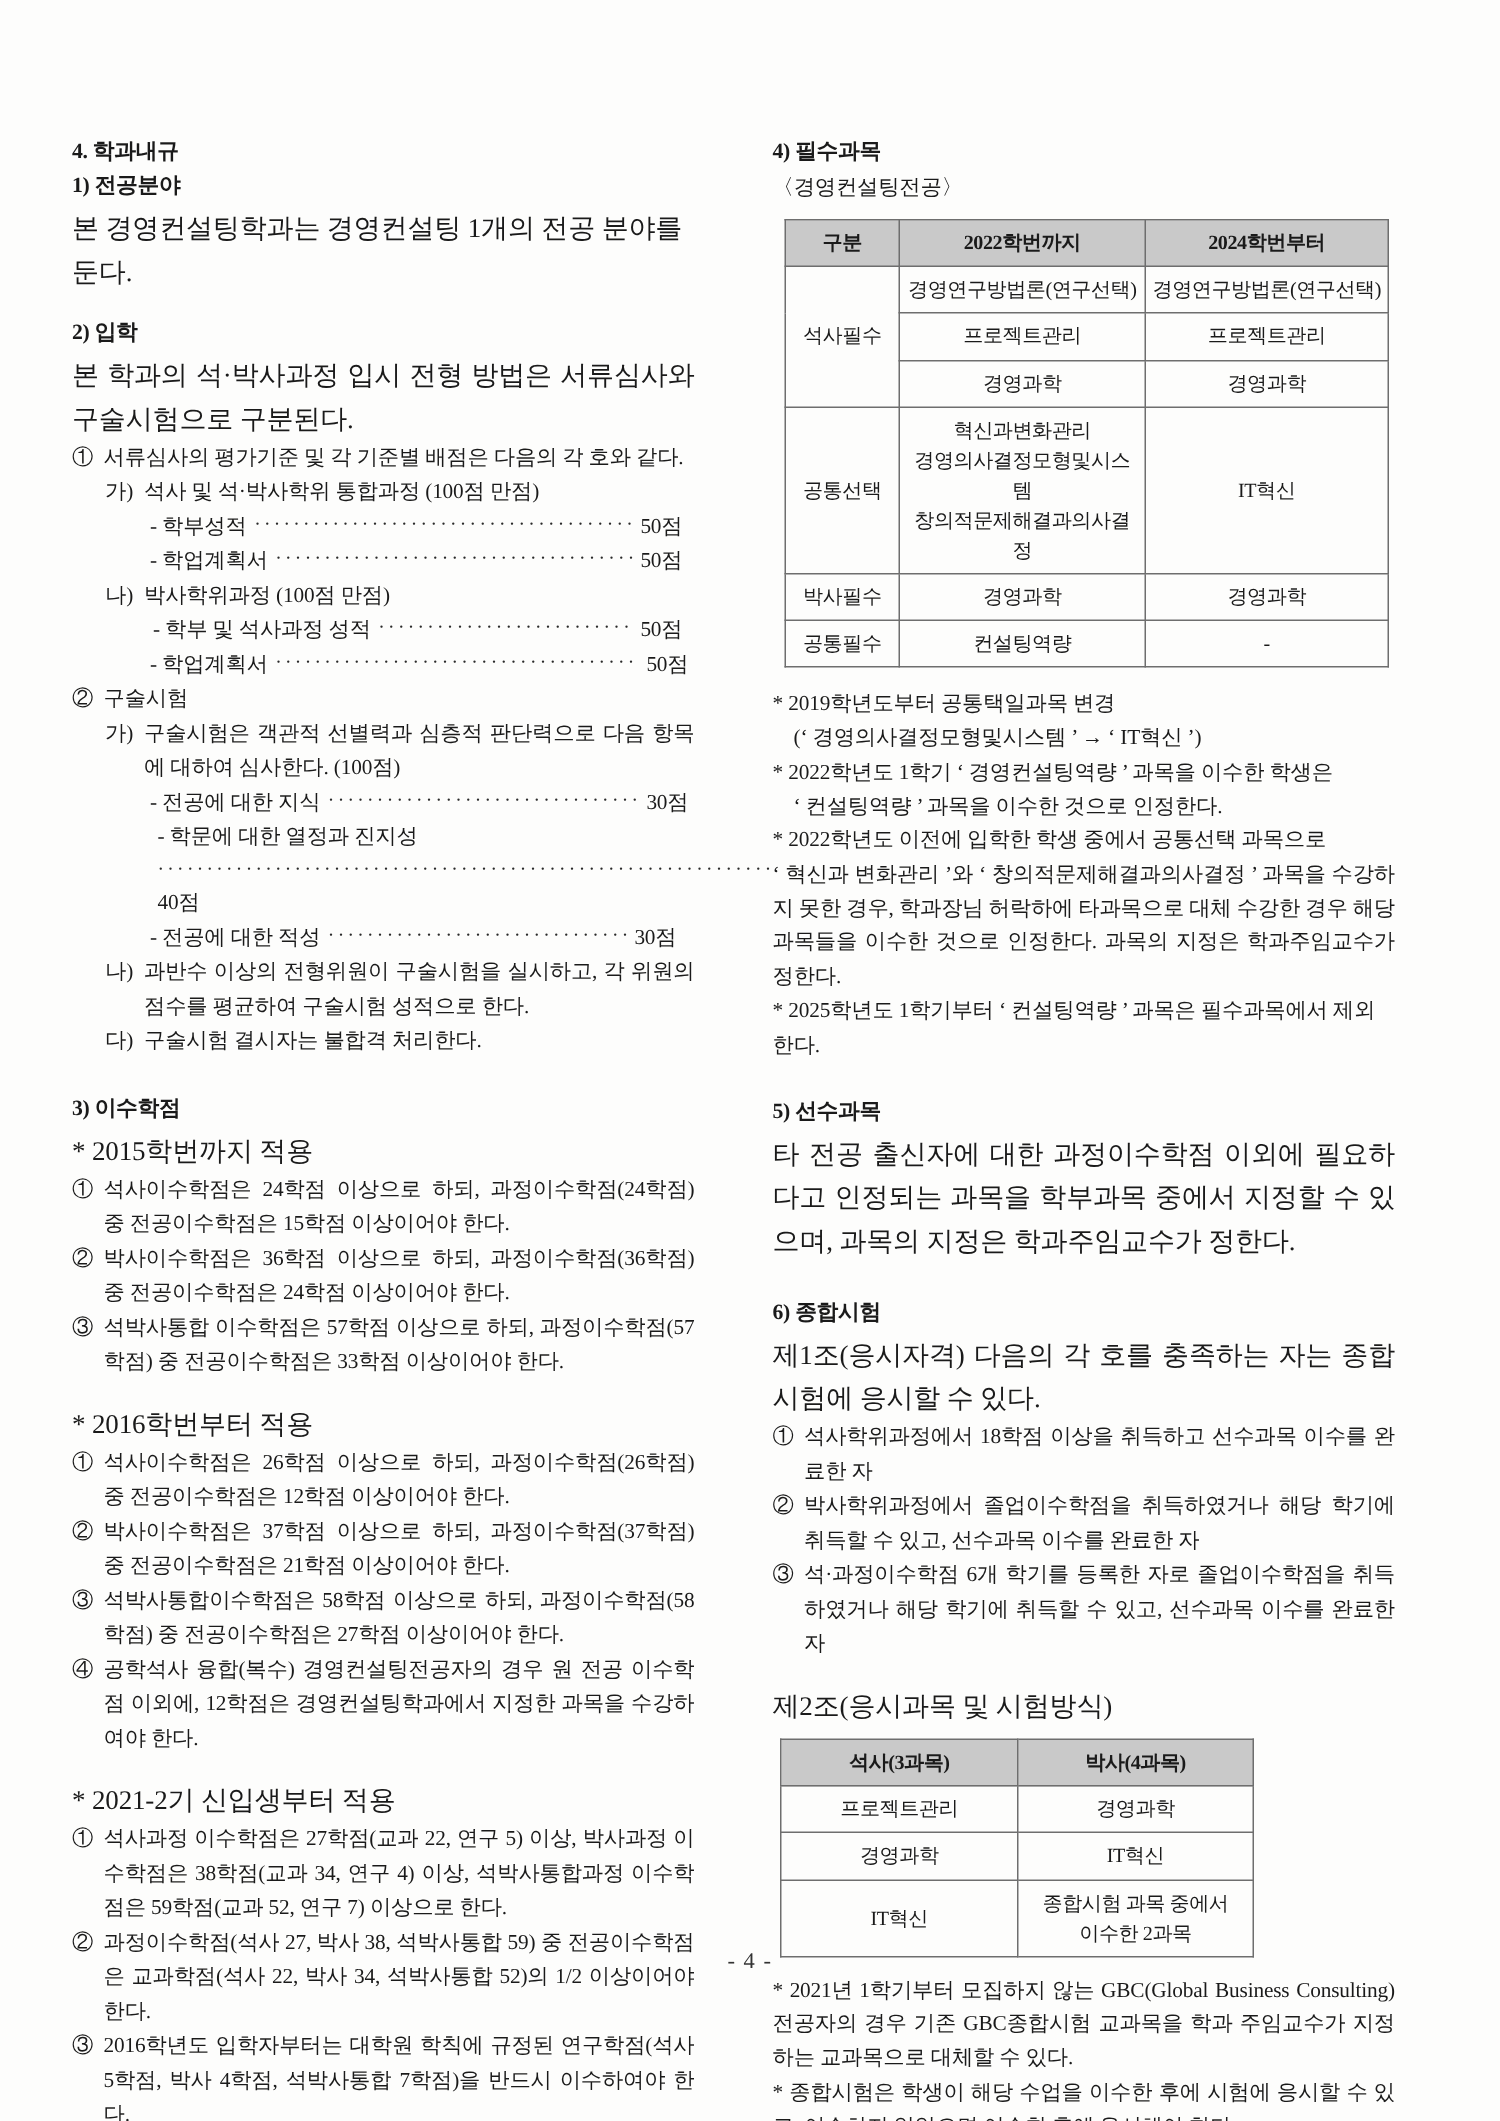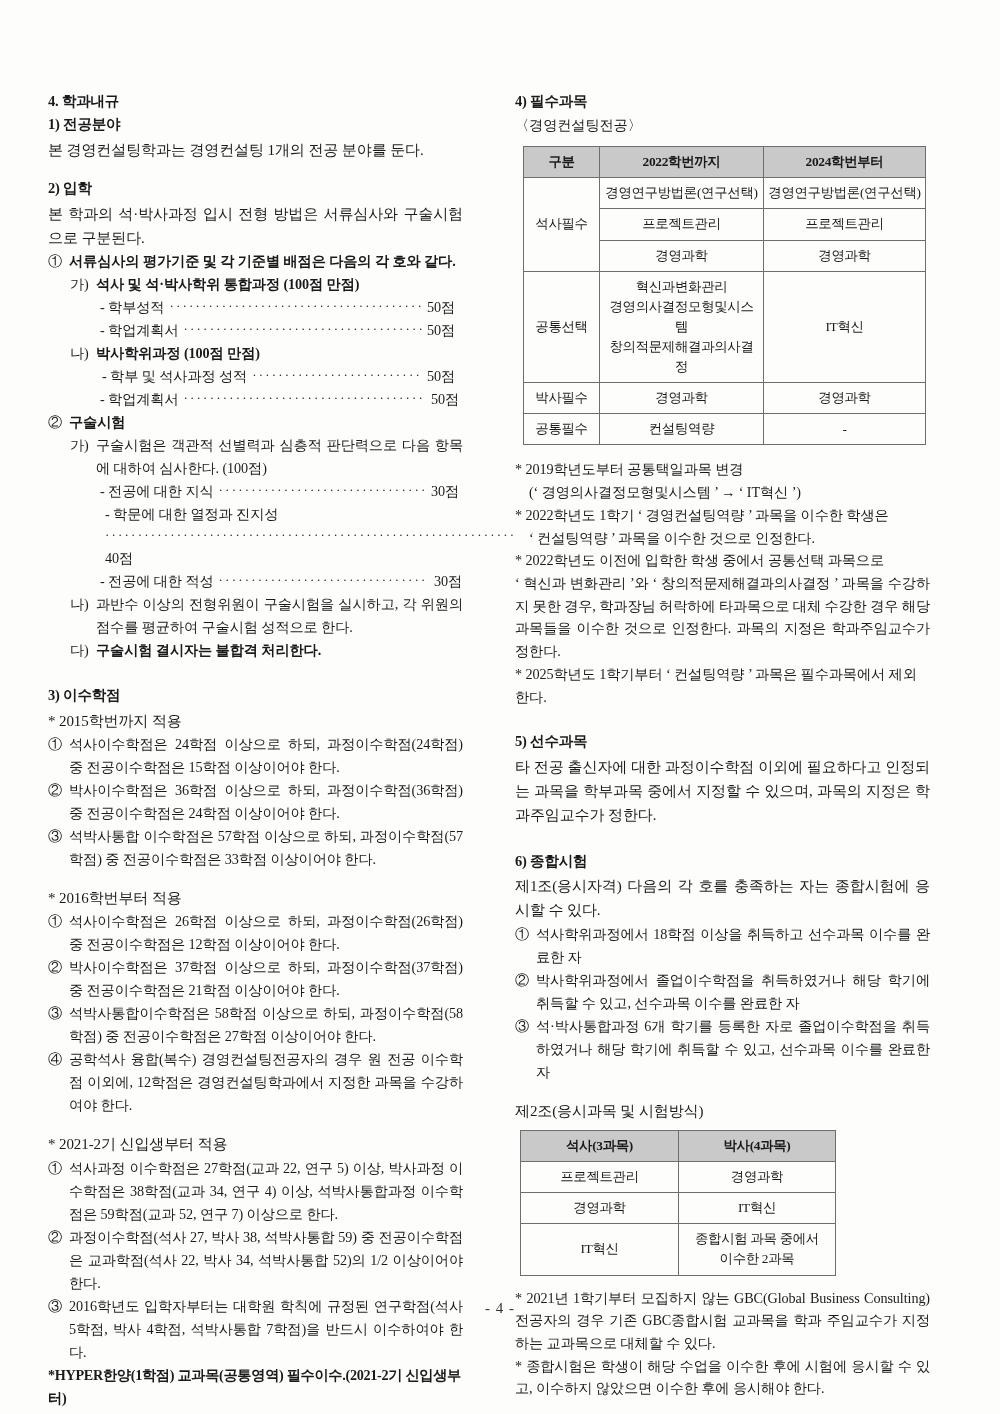--- a/index.html
+++ b/index.html
@@ -41,21 +41,21 @@
     letter-spacing: -0.2px;
   }
   .h-sub {
     font-weight: bold;
     font-size: 14.5px;
     line-height: 1.55;
     margin: 0 0 2px 0;
     letter-spacing: -0.2px;
   }
   .para {
-    font-size: 15px;
+    font-size: 18px;
     line-height: 1.62;
     margin: 0;
     text-align: justify;
     text-justify: inter-character;
     letter-spacing: -0.1px;
   }
   .para.noj { text-align: left; }
   .gap-m { height: 15px; }
   .gap-l { height: 22px; }
 
@@ -70,21 +70,21 @@
   }
   .item .mk {
     flex: 0 0 auto;
     white-space: pre;
   }
   .item .bd {
     flex: 1 1 auto;
     text-align: justify;
     text-justify: inter-character;
   }
-  .item .bd.noj { text-align: left; font-weight: bold; }
+  .item .bd.noj { text-align: left; }
 
   .ind-1 { margin-left: 0px; }
   .ind-2 { margin-left: 22px; }
   .ind-3 { margin-left: 44px; }
 
   .mk-circle { width: 21px; }
   .mk-ga     { width: 26px; }
 
   
   .leader {
@@ -241,21 +241,21 @@
     <div class="leader ind-3" style="margin-left:52px; margin-right:4px;">
       <span class="lbl">- 전공에 대한 지식</span>
       <span class="dots">·······························································</span>
       <span class="val">30점</span>
     </div>
     <div class="leader ind-3" style="margin-left:52px; margin-right:10px;flex-direction:column;">
       <span class="lbl">- 학문에 대한 열정과 진지성</span>
       <span class="dots">·······························································</span>
       <span class="val">40점</span>
     </div>
-    <div class="leader ind-3" style="margin-left:52px; margin-right:1px;">
+    <div class="leader ind-3" style="margin-left:52px; margin-right:12px;">
       <span class="lbl">- 전공에 대한 적성</span>
       <span class="dots">·······························································</span>
       <span class="val">30점</span>
     </div>
 
     <div class="item ind-2">
       <span class="mk mk-ga">나)</span>
       <span class="bd">과반수 이상의 전형위원이 구술시험을 실시하고, 각 위원의 점수를 평균하여 구술시험 성적으로 한다.</span>
     </div>
     <div class="item ind-2">
@@ -408,21 +408,21 @@
     <div class="item ind-1">
       <span class="mk mk-circle">①</span>
       <span class="bd">석사학위과정에서 18학점 이상을 취득하고 선수과목 이수를 완료한 자</span>
     </div>
     <div class="item ind-1">
       <span class="mk mk-circle">②</span>
       <span class="bd">박사학위과정에서 졸업이수학점을 취득하였거나 해당 학기에 취득할 수 있고, 선수과목 이수를 완료한 자</span>
     </div>
     <div class="item ind-1">
       <span class="mk mk-circle">③</span>
-      <span class="bd">석·박사통합과정 6개 학기를 등록한 자로 졸업이수학점을 취득하였거나 해당 학기에 취득할 수 있고, 선수과목 이수를 완료한 자</span>
+      <span class="bd">석·과정이수학점 6개 학기를 등록한 자로 졸업이수학점을 취득하였거나 해당 학기에 취득할 수 있고, 선수과목 이수를 완료한 자</span>
     </div>
 
     <div class="gap-m"></div>
 
     <p class="para noj">제2조(응시과목 및 시험방식)</p>
 
     <div style="height:7px"></div>
 
     <table class="doc" id="exam-table">
       <colgroup>

